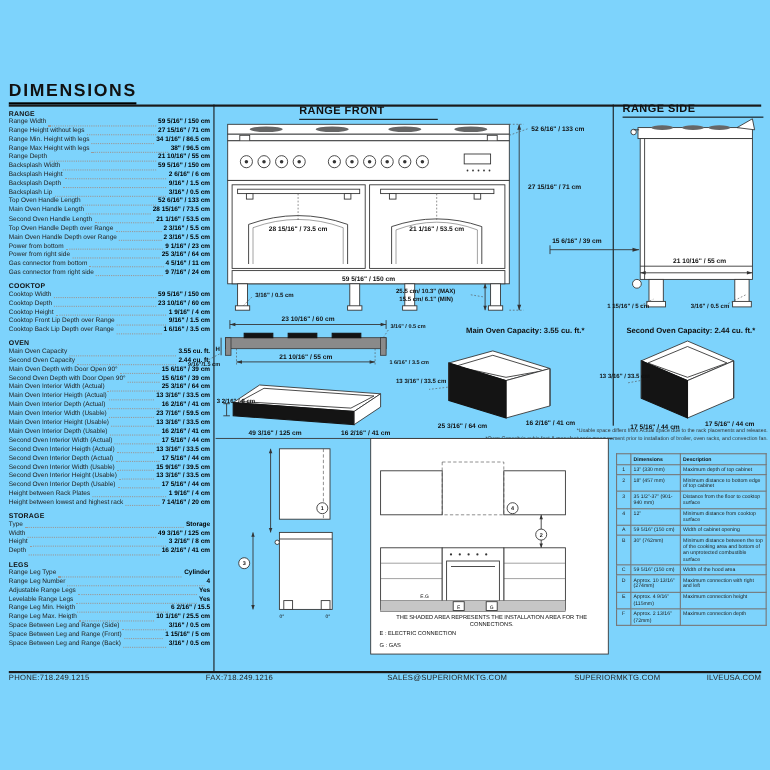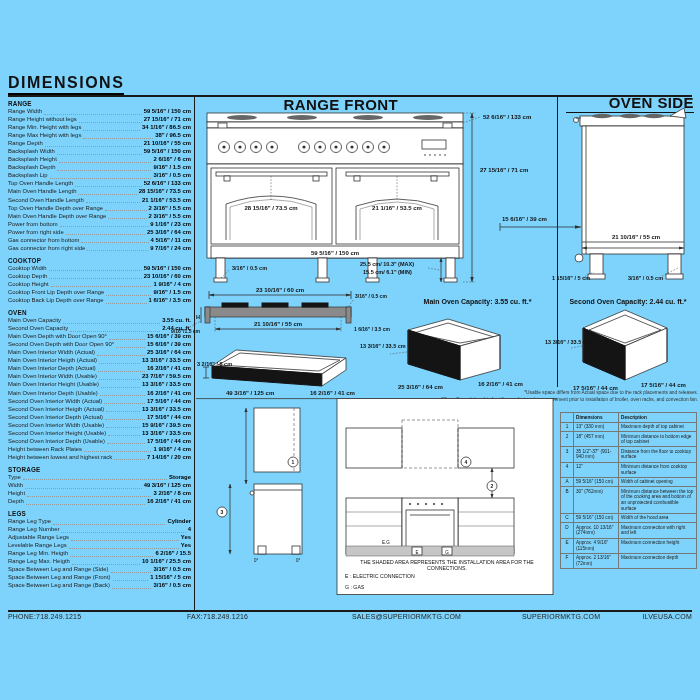--- a/index.html
+++ b/index.html
@@ -3,21 +3,21 @@
 <meta charset="utf-8">
 <style>
   html,body{margin:0;padding:0;background:#fff;}
   #sheet{position:relative;width:700px;height:700px;background:#7dd3fc;overflow:hidden;
          font-family:"Liberation Sans",sans-serif;color:#111;}
   .rule{position:absolute;background:#1a1a1a;}
   
   #dim-title{position:absolute;left:8px;top:74px;font-size:16px;font-weight:bold;
              letter-spacing:1.5px;border-bottom:2.5px solid #000;padding-bottom:1px;}
   
-  .dtitle{position:absolute;text-align:right;font-weight:bold;font-size:15px;
+  .dtitle{position:absolute;text-align:left;font-weight:bold;font-size:10px;
           letter-spacing:.4px;border-bottom:1.5px solid #111;padding-bottom:1px;}
   
   #spec-list{position:absolute;left:8px;top:99px;width:183px;}
   .shead{font-size:6.3px;font-weight:bold;margin:4px 0 1px 0;letter-spacing:.2px;}
   .ssection:first-child .shead{margin-top:1px;}
   .srow{display:flex;align-items:baseline;height:8.05px;font-size:5.9px;white-space:nowrap;}
   .slabel{color:#222;}
   .sleader{flex:1 1 auto;border-bottom:1px dotted #999;margin:0 2px;align-self:flex-end;
            position:relative;top:-1.5px;min-width:3px;}
   .svalue{font-weight:bold;color:#000;}
@@ -408,21 +408,21 @@
   <div class="srow">
     <span class="slabel">Space Between Leg and Range (Back)</span>
     <span class="sleader"></span>
     <span class="svalue">3/16" / 0.5 cm</span>
   </div>
 </div>
   </div>
 </div>
 
   <div class="dtitle" style="left:272px;top:96px;width:126px;">RANGE FRONT</div>
-  <div class="dtitle" style="left:566px;top:94px;width:128px;">OVEN SIDE</div>
+  <div class="dtitle" style="left:566px;top:94px;width:128px;">RANGE SIDE</div>
 
   <svg style="left:200px;top:110px;" width="360" height="182" viewBox="0 0 360 182">
 
     <rect class="wh" x="7" y="3" width="256" height="9"></rect>
     <ellipse cx="42" cy="7.5" rx="15" ry="2.6" fill="#666"></ellipse>
     <ellipse cx="102" cy="7.5" rx="15" ry="2.6" fill="#666"></ellipse>
     <ellipse cx="168" cy="7.5" rx="15" ry="2.6" fill="#666"></ellipse>
     <ellipse cx="228" cy="7.5" rx="15" ry="2.6" fill="#666"></ellipse>
 
     <rect class="wh" x="7" y="12" width="256" height="6"></rect>

